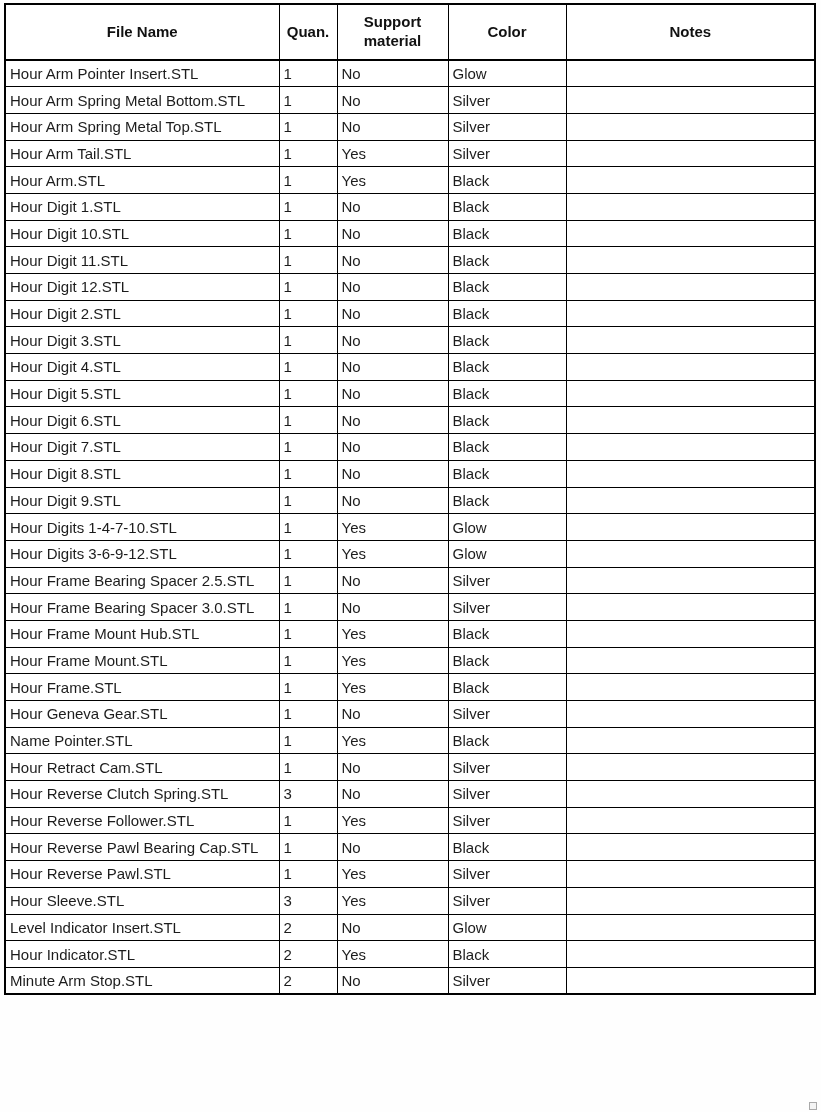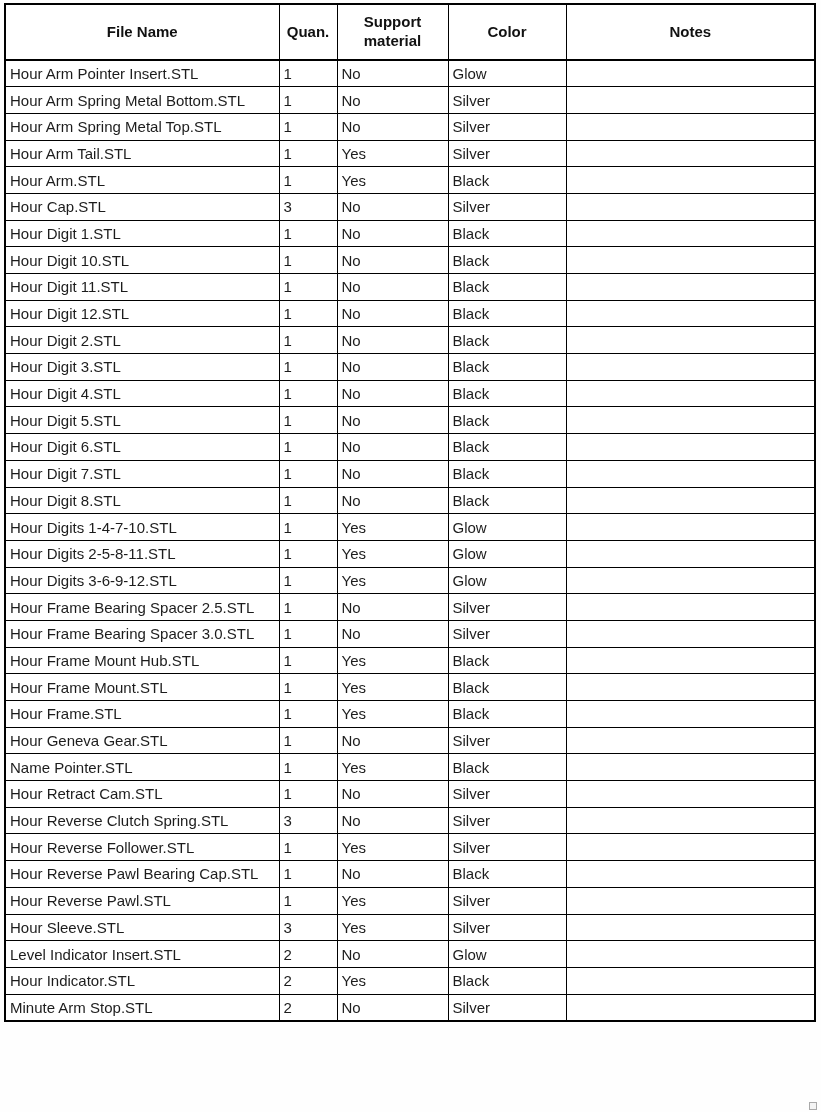--- a/index.html
+++ b/index.html
@@ -112,27 +112,20 @@
           <td></td>
         </tr>
         <tr>
           <td>Hour Arm.STL</td>
           <td>1</td>
           <td>Yes</td>
           <td>Black</td>
           <td></td>
         </tr>
         <tr>
-          <td>Hour Cap.STL</td>
-          <td>3</td>
-          <td>No</td>
-          <td>Silver</td>
-          <td></td>
-        </tr>
-        <tr>
           <td>Hour Digit 1.STL</td>
           <td>1</td>
           <td>No</td>
           <td>Black</td>
           <td></td>
         </tr>
         <tr>
           <td>Hour Digit 10.STL</td>
           <td>1</td>
           <td>No</td>
@@ -196,28 +189,28 @@
           <td></td>
         </tr>
         <tr>
           <td>Hour Digit 8.STL</td>
           <td>1</td>
           <td>No</td>
           <td>Black</td>
           <td></td>
         </tr>
         <tr>
+          <td>Hour Digit 9.STL</td>
+          <td>1</td>
+          <td>No</td>
+          <td>Black</td>
+          <td></td>
+        </tr>
+        <tr>
           <td>Hour Digits 1-4-7-10.STL</td>
-          <td>1</td>
-          <td>Yes</td>
-          <td>Glow</td>
-          <td></td>
-        </tr>
-        <tr>
-          <td>Hour Digits 2-5-8-11.STL</td>
           <td>1</td>
           <td>Yes</td>
           <td>Glow</td>
           <td></td>
         </tr>
         <tr>
           <td>Hour Digits 3-6-9-12.STL</td>
           <td>1</td>
           <td>Yes</td>
           <td>Glow</td>

